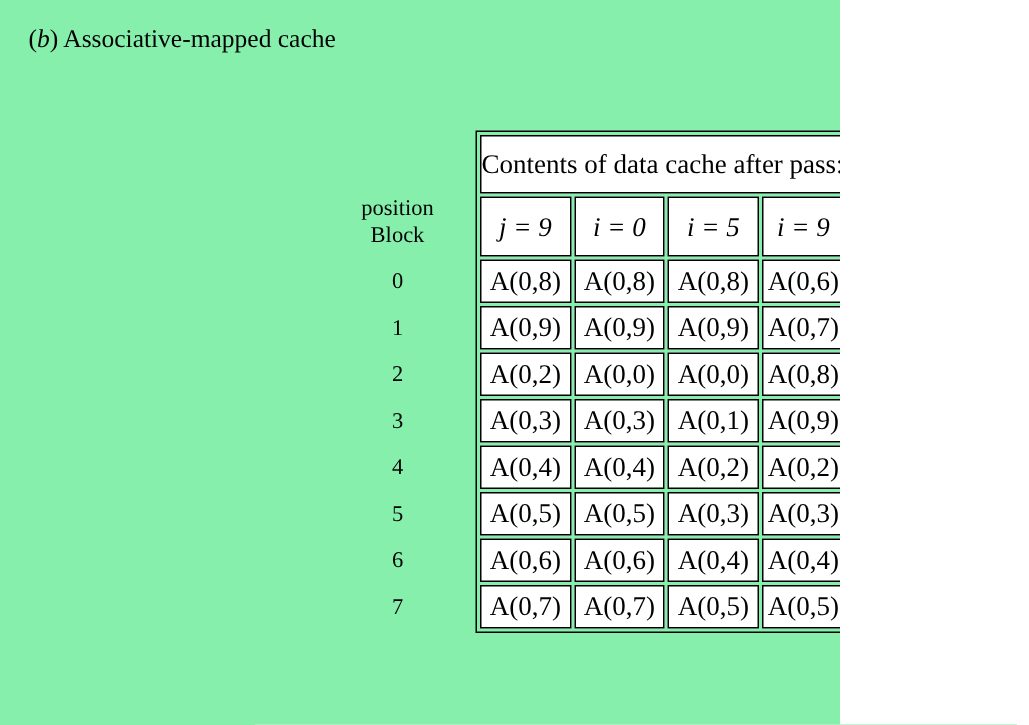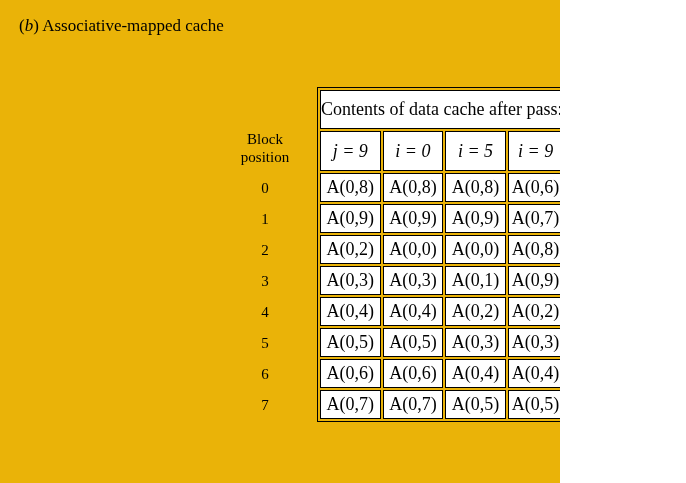--- a/index.html
+++ b/index.html
@@ -1,20 +1,20 @@
 <!DOCTYPE html>
 <html><head>
 <meta charset="utf-8">
 <style>
   html, body { margin: 0; padding: 0; }
   .page {
     position: relative;
     width: 560px;
     height: 483px;
-    background: #eab308;
+    background: #86efac;
     color: #000000;
     font-family: "Liberation Serif", serif;
     overflow: hidden;
   }
   .caption {
     position: absolute;
     left: 19px;
     top: 16px;
     font-size: 17px;
     white-space: pre;
@@ -79,22 +79,22 @@
   .c3 { width: 53px; }
 </style>
 </head>
 <body>
 
 <div class="page">
 
   <div class="caption"><span>(</span><span class="it">b</span><span>) Associative-mapped cache</span></div>
 
   <div class="block-label">
+    <div>position</div>
     <div>Block</div>
-    <div>position</div>
   </div>
 
   <div class="row-labels">
     <div class="rl">0</div>
     <div class="rl">1</div>
     <div class="rl">2</div>
     <div class="rl">3</div>
     <div class="rl">4</div>
     <div class="rl">5</div>
     <div class="rl">6</div>

